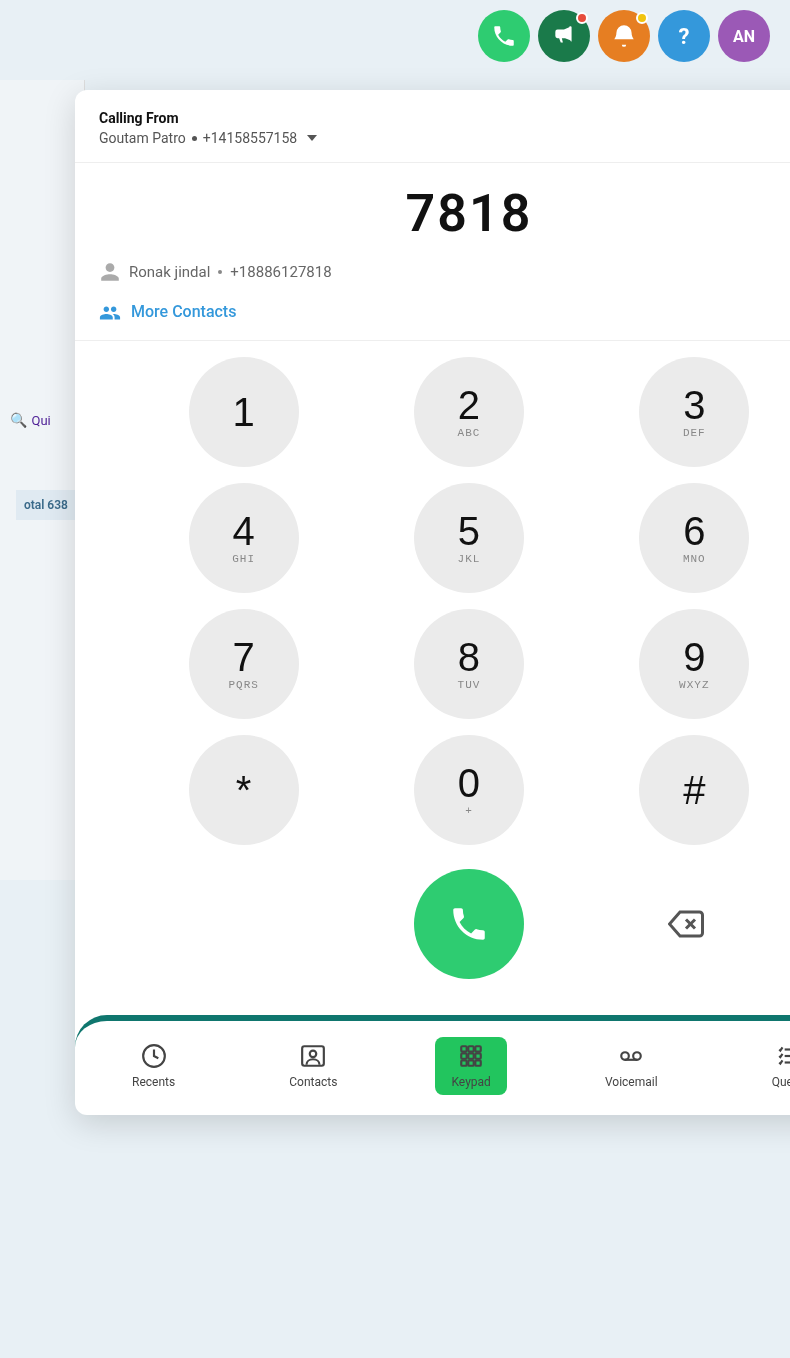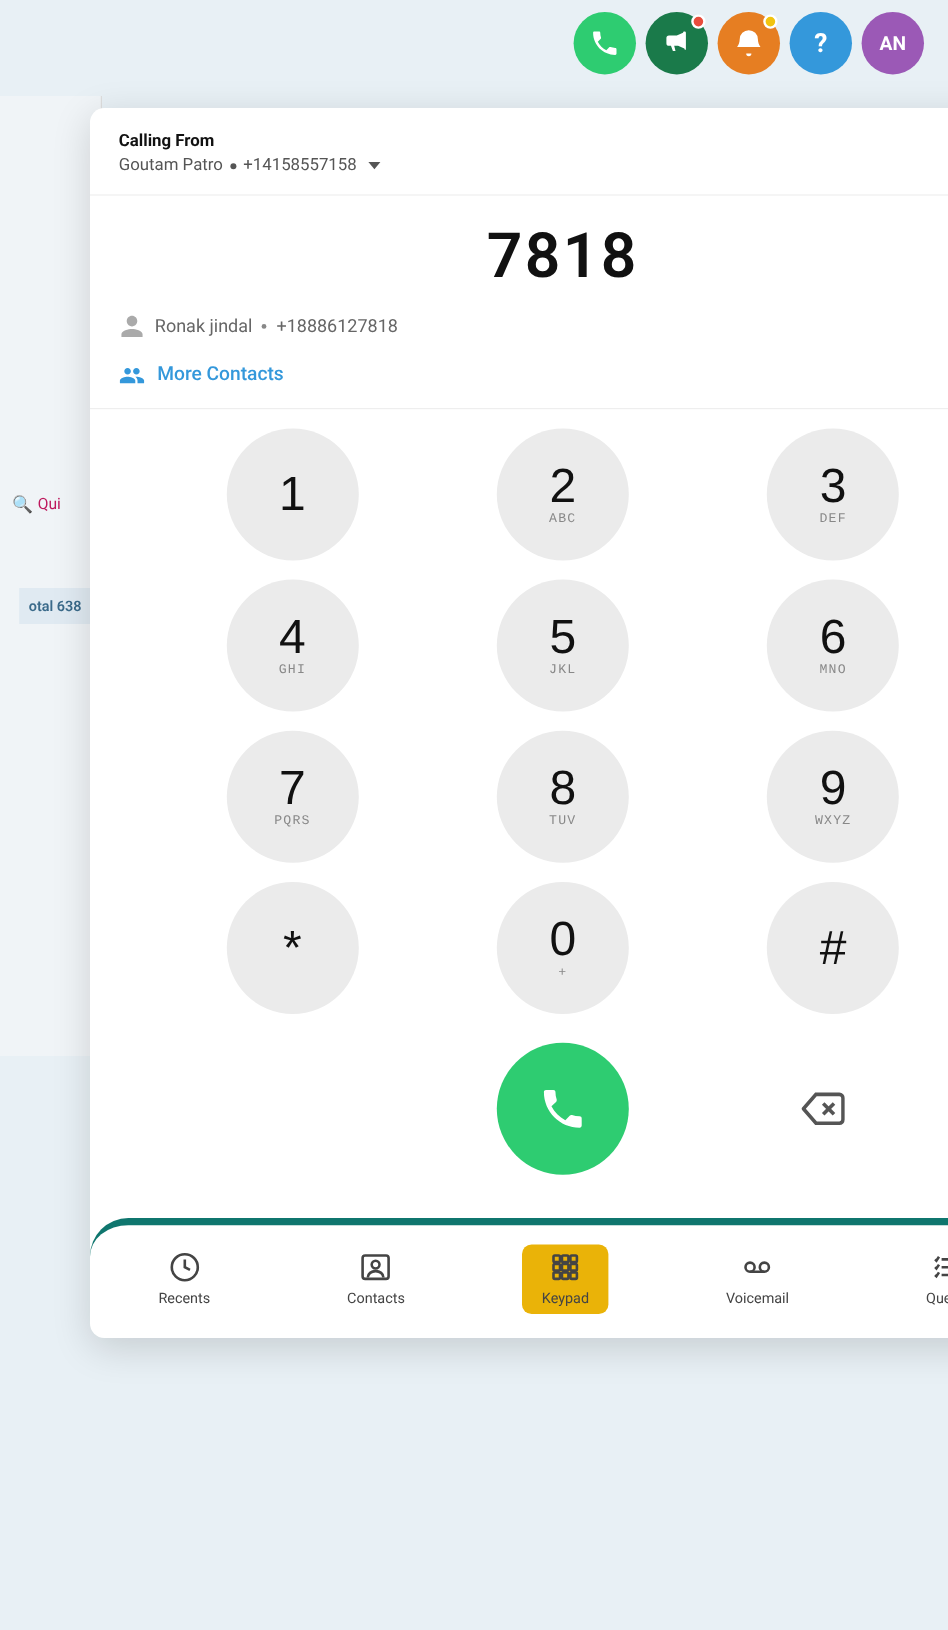--- a/index.html
+++ b/index.html
@@ -316,40 +316,40 @@
       display: flex;
       flex-direction: column;
       align-items: center;
       gap: 6px;
       cursor: pointer;
       padding: 6px 16px;
       border-radius: 8px;
     }
 
     .nav-item.active {
-      background: #eab308;
+      background: #22c55e;
     }
 
     .nav-label {
       font-size: 12px;
       color: #444;
     }
 
     
     svg { display: block; }
   </style>
 </head>
 <body>
 
 <div class="bg-page"></div>
 
 <div class="bg-left">
   <div class="bg-search">
     <span style="margin-right:4px; font-size:14px; color:#aaa;">🔍</span>
-    <span style="font-size:13px;color:#be185d;">Qui</span>
+    <span style="font-size:13px;color:#4c1d95;">Qui</span>
   </div>
   <div class="bg-total">
     <span style="font-size:12px;color:#3a6a8a;font-weight:600;">otal 638</span>
   </div>
 </div>
 
 <div class="top-bar">
 
   <div class="icon-btn green">
     <svg width="26" height="26" viewBox="0 0 24 24" fill="white">

